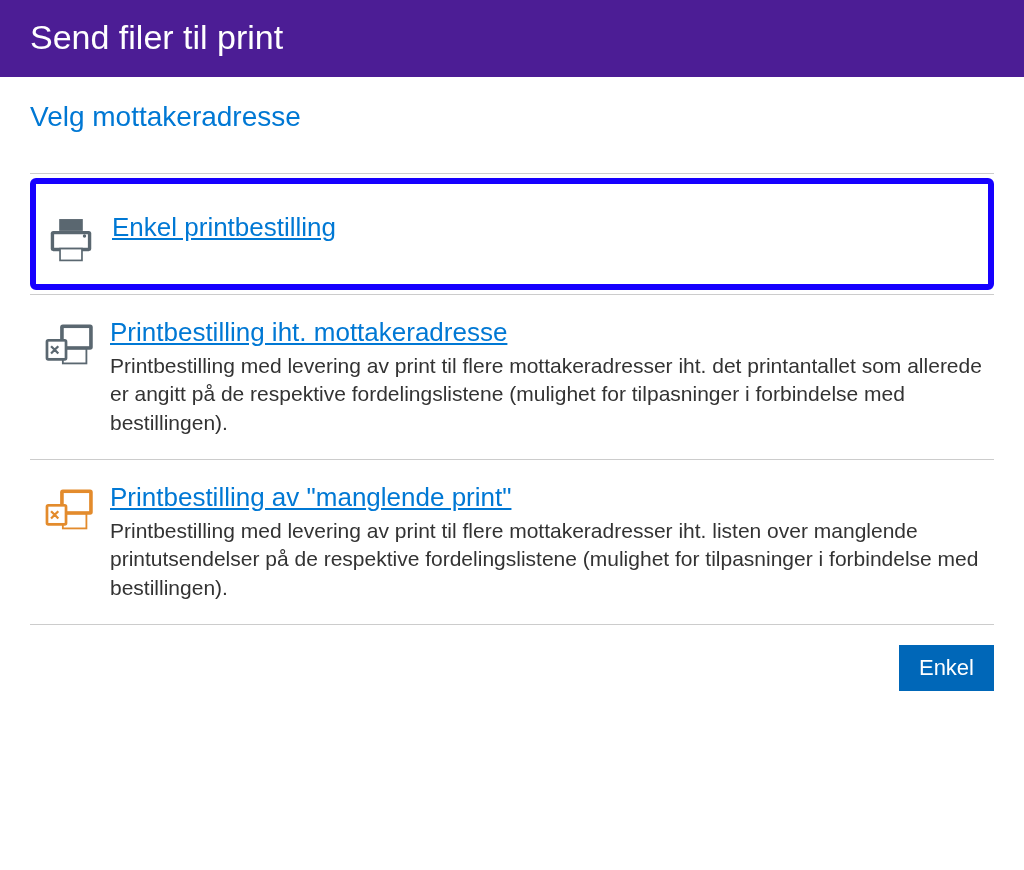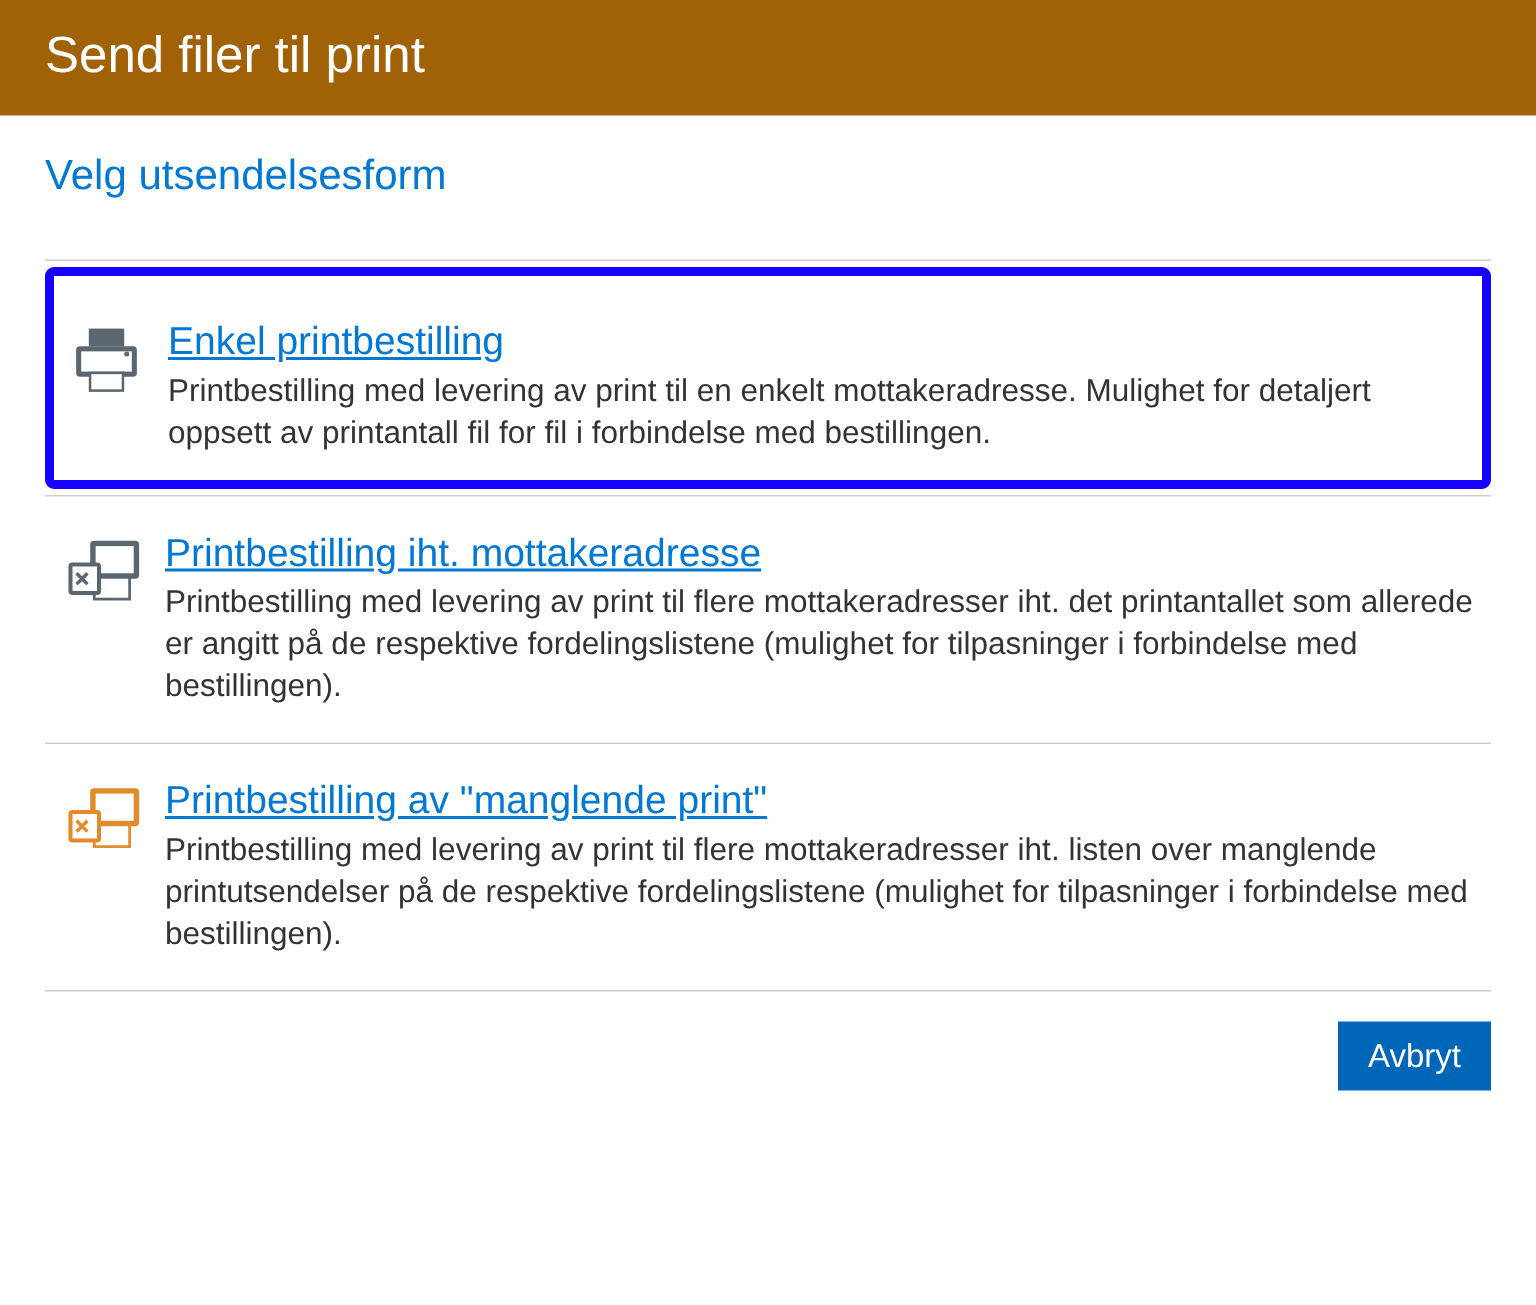--- a/index.html
+++ b/index.html
@@ -4,21 +4,21 @@
 <style>
   * { box-sizing: border-box; margin: 0; padding: 0; }
   body {
     font-family: "Segoe UI", Arial, sans-serif;
     background: #ffffff;
     width: 1024px;
     height: 870px;
     overflow: hidden;
   }
   .header {
-    background: #a16207;
+    background: #4c1d95;
     color: #ffffff;
     padding: 18px 30px 20px 30px;
     font-size: 34px;
     font-weight: 300;
   }
   .content {
     padding: 24px 30px 0 30px;
   }
   .subtitle {
     color: #0078d4;
@@ -82,38 +82,37 @@
   }
 </style>
 </head>
 <body>
 
 <div class="header">
   <span>Send filer til print</span>
 </div>
 
 <div class="content">
-  <div class="subtitle">Velg utsendelsesform</div>
+  <div class="subtitle">Velg mottakeradresse</div>
 
   <hr class="divider">
 
   <div class="option-row selected">
     <div class="icon-col">
       <svg width="54" height="54" viewBox="0 0 64 64">
         <rect x="18" y="6" width="28" height="14" fill="#5a6770"></rect>
         <rect x="8" y="20" width="48" height="24" rx="3" fill="#5a6770"></rect>
         <rect x="12" y="24" width="40" height="16" fill="#ffffff"></rect>
         <rect x="18" y="40" width="28" height="16" fill="#5a6770"></rect>
         <rect x="20" y="42" width="24" height="12" fill="#ffffff"></rect>
         <circle cx="48" cy="26" r="2" fill="#5a6770"></circle>
       </svg>
     </div>
     <div class="text-col">
       <a class="opt-title">Enkel printbestilling</a>
-      <div class="opt-desc">Printbestilling med levering av print til en enkelt mottakeradresse. Mulighet for detaljert oppsett av printantall fil for fil i forbindelse med bestillingen.</div>
     </div>
   </div>
 
   <hr class="divider">
 
   <div class="option-row">
     <div class="icon-col">
       <svg width="58" height="58" viewBox="0 0 64 64">
         <rect x="20" y="6" width="36" height="28" rx="3" fill="#5a6770"></rect>
         <rect x="24" y="10" width="28" height="20" fill="#ffffff"></rect>
@@ -147,14 +146,14 @@
     <div class="text-col">
       <a class="opt-title">Printbestilling av "manglende print"</a>
       <div class="opt-desc">Printbestilling med levering av print til flere mottakeradresser iht. listen over manglende printutsendelser på de respektive fordelingslistene (mulighet for tilpasninger i forbindelse med bestillingen).</div>
     </div>
   </div>
 
   <hr class="divider">
 </div>
 
 <div class="footer">
-  <button class="cancel-btn">Avbryt</button>
+  <button class="cancel-btn">Enkel</button>
 </div>
 
 </body></html>

